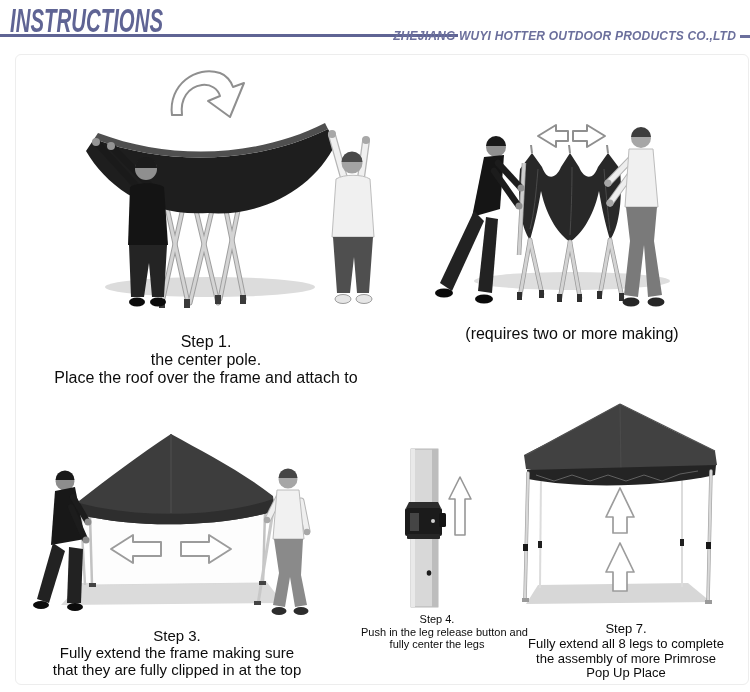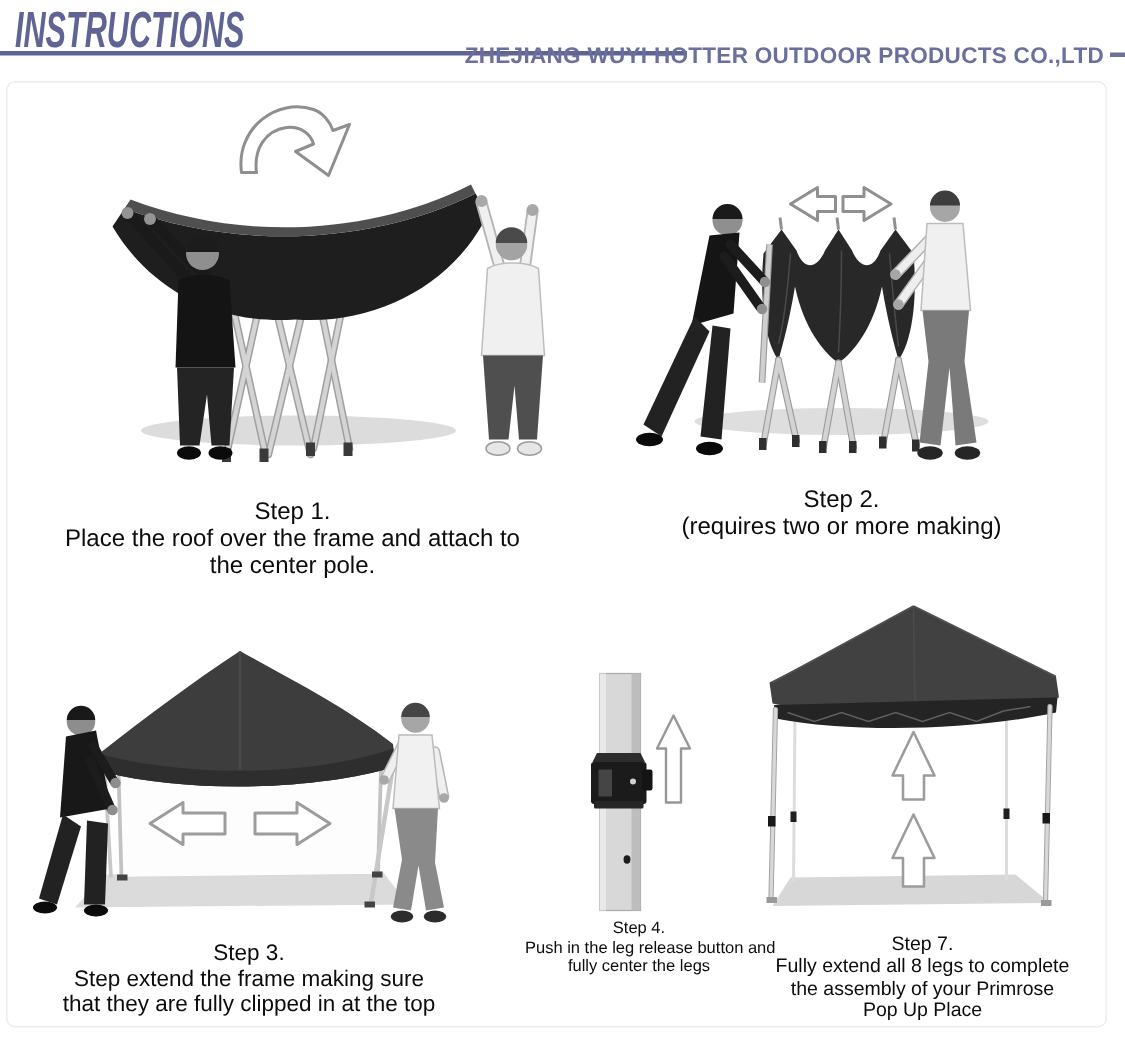--- a/index.html
+++ b/index.html
@@ -14,29 +14,29 @@
     font-size:34px;font-weight:bold;font-style:italic;
     color:#5f6494;letter-spacing:0px;white-space:nowrap;
     transform:scaleX(0.60);transform-origin:left top;
   }
   .hdr-rule{
     position:absolute;left:0;top:34px;width:458px;height:2.5px;
     background:#5f6494;
   }
   .hdr-company{
     position:absolute;right:14px;top:29px;
-    font-size:15px;font-weight:bold;
+    font-size:12px;font-weight:bold;font-style:italic;
     color:#6b6f9c;letter-spacing:.2px;white-space:nowrap;margin-left:19px;
   }
   .hdr-enddash{
     position:absolute;right:0;top:35px;width:10px;height:2.5px;background:#6b6f9c;
   }
   
   .sheet{
-    position:absolute;left:4px;top:54px;width:732px;height:629px;
+    position:absolute;left:15px;top:54px;width:732px;height:629px;
     border:1px solid #ededed;border-radius:6px;background:#fff;
   }
   figure.step{position:absolute;margin:0;text-align:center;}
   figure.step svg{display:block;margin:0 auto;}
   .cap{color:#0c0c0c;line-height:1.14;}
   .cap div{white-space:nowrap;}
   .step1{left:14px;top:4px;width:352px;}
   .step2{left:404px;top:4px;width:304px;}
   .step3{left:5px;top:372px;width:312px;}
   .step4{left:345px;top:392px;width:152px;}
@@ -131,22 +131,22 @@
           <circle cx="322" cy="104" r="10.5" fill="#a3a3a3"></circle>
           <path d="M311.5,103 a10.5,10.5 0 0 1 21,0 Z" fill="#4a4a4a"></path>
           <path d="M306,120 C314,115 332,115 340,120 L344,178 L302,178 Z" fill="#f0f0f0" stroke="#bdbdbd" stroke-width="1"></path>
           <path d="M303,178 L343,178 L339,234 L327,234 L324,198 L320,234 L307,234 Z" fill="#4f4f4f"></path>
           <ellipse cx="313" cy="240" rx="8" ry="4.5" fill="#e6e6e6" stroke="#9c9c9c" stroke-width="1"></ellipse>
           <ellipse cx="334" cy="240" rx="8" ry="4.5" fill="#e6e6e6" stroke="#9c9c9c" stroke-width="1"></ellipse>
         </g>
       </svg>
       <figcaption class="cap">
         <div>Step 1.</div>
+        <div>the center pole.</div>
         <div>Place the roof over the frame and attach to</div>
-        <div>the center pole.</div>
       </figcaption>
     </figure>
 
     <figure class="step step2">
       <svg width="304" height="262" viewBox="0 0 304 262">
 
         <g>
           <polygon points="118,77 136,66 136,72 148,72 148,82 136,82 136,88" fill="#fff" stroke="#8f8f8f" stroke-width="2" stroke-linejoin="round"></polygon>
         </g>
         <g>
@@ -226,21 +226,20 @@
             <circle cx="190" cy="144" r="3.5" fill="#a6a6a6"></circle>
           <circle cx="221" cy="79" r="10" fill="#a6a6a6"></circle>
           <path d="M211,78 a10,10 0 0 1 20,0 Z" fill="#3d3d3d"></path>
           <path d="M209,90 L233,90 L238,148 L205,148 Z" fill="#f0f0f0" stroke="#bcbcbc" stroke-width="1"></path>
           <path d="M206,148 L237,148 L234,182 L242,236 L228,238 L224,186 L218,238 L204,236 L210,182 Z" fill="#7a7a7a"></path>
           <ellipse cx="236" cy="243" rx="8.5" ry="4.5" fill="#262626"></ellipse>
           <ellipse cx="211" cy="243" rx="8.5" ry="4.5" fill="#262626"></ellipse>
         </g>
       </svg>
       <figcaption class="cap">
-        <div>Step 2.</div>
         <div>(requires two or more making)</div>
       </figcaption>
     </figure>
 
     <figure class="step step3">
       <svg width="312" height="200" viewBox="0 0 312 200">
 
         <g>
           <polygon points="60,156 245,154 262,176 40,178" fill="#dbdbdb"></polygon>
         </g>
@@ -300,21 +299,21 @@
           <circle cx="267" cy="52" r="9.5" fill="#a6a6a6"></circle>
           <path d="M257.5,51 a9.5,9.5 0 0 1 19,0 Z" fill="#454545"></path>
           <path d="M256,63 L278,63 L283,112 L252,112 Z" fill="#f1f1f1" stroke="#bcbcbc" stroke-width="1"></path>
           <path d="M253,112 L282,112 L280,148 L286,178 L274,180 L269,150 L264,180 L252,178 L258,146 Z" fill="#8a8a8a"></path>
           <ellipse cx="280" cy="184" rx="7.5" ry="4" fill="#2c2c2c"></ellipse>
           <ellipse cx="258" cy="184" rx="7.5" ry="4" fill="#2c2c2c"></ellipse>
         </g>
       </svg>
       <figcaption class="cap">
         <div>Step 3.</div>
-        <div>Step extend the frame making sure</div>
+        <div>Fully extend the frame making sure</div>
         <div>that they are fully clipped in at the top</div>
       </figcaption>
     </figure>
 
     <figure class="step step4">
       <svg width="152" height="162" viewBox="0 0 152 162">
 
         <g>
           <rect x="50" y="2" width="27" height="158" fill="#d8d8d8" stroke="#a8a8a8" stroke-width="0.8"></rect>
           <rect x="71" y="2" width="6" height="158" fill="#bdbdbd"></rect>
@@ -383,19 +382,19 @@
         <g>
           <polygon points="110,93 124,122 117,122 117,138 103,138 103,122 96,122" fill="#fff" stroke="#9c9c9c" stroke-width="1.7" stroke-linejoin="round"></polygon>
         </g>
         <g>
           <polygon points="110,148 124,177 117,177 117,196 103,196 103,177 96,177" fill="#fff" stroke="#9c9c9c" stroke-width="1.7" stroke-linejoin="round"></polygon>
         </g>
       </svg>
       <figcaption class="cap">
         <div>Step 7.</div>
         <div>Fully extend all 8 legs to complete</div>
-        <div>the assembly of your Primrose</div>
+        <div>the assembly of more Primrose</div>
         <div>Pop Up Place</div>
       </figcaption>
     </figure>
 
   </main>
 </div>
 
 </body></html>

